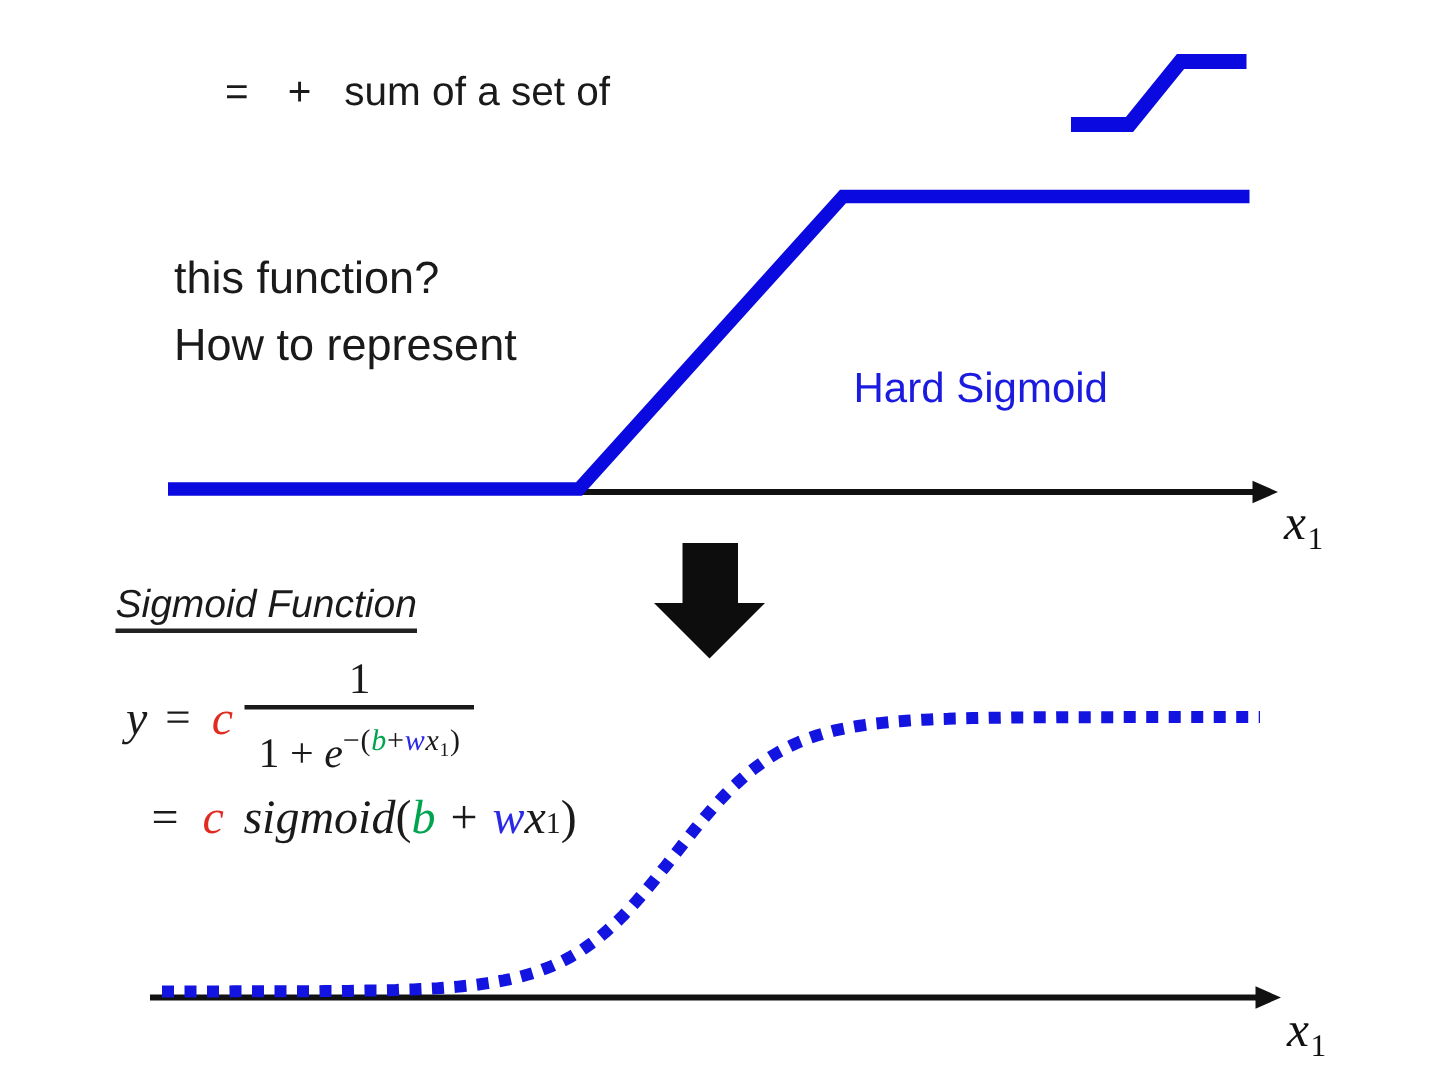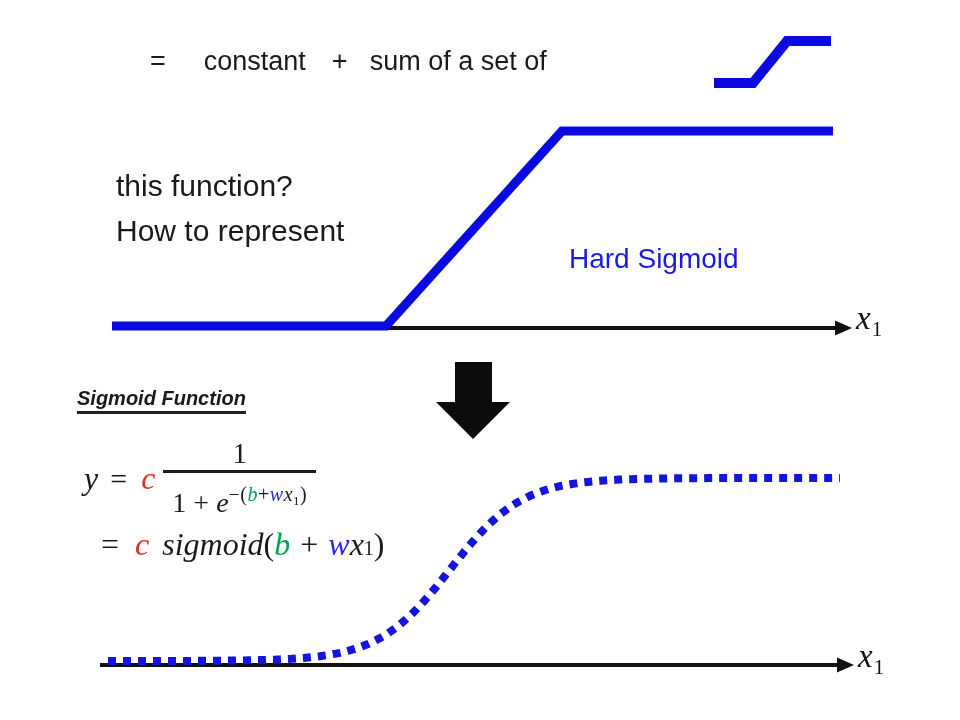--- a/index.html
+++ b/index.html
@@ -26,27 +26,27 @@
 
   
   .math{font-family:"Liberation Serif","DejaVu Serif",serif;}
   .it{font-style:italic;}
   .red{color:#e02b20;}
   .green{color:#00a44f;}
   .blue{color:#2a2ae6;}
 
   
   .axis-var{font-family:"Liberation Serif","DejaVu Serif",serif;font-style:italic;
-            font-size:33px;color:#111;}
+            font-size:33px;color:#111;margin-top:31px;}
   .axis-var .sub{font-size:21px;font-style:normal;vertical-align:-7px;margin-left:1px;}
   .axis-var-top{left:856px;top:300px;}
   .axis-var-bottom{left:858px;top:638px;}
 
   
-  .sigmoid-title{left:77px;top:387px;font-size:20px;font-weight:bold;font-style:italic;
+  .sigmoid-title{left:77px;top:387px;font-size:26px;font-weight:normal;font-style:italic;
                  border-bottom:3px solid #222;padding-bottom:1px;}
 
   .eq1{left:84px;top:436px;display:flex;align-items:center;font-size:32px;}
   .eq1 .lhs-eq{margin-left:12px;font-size:30px;}
   .eq1 .coef{margin-left:14px;}
   .frac{display:inline-flex;flex-direction:column;align-items:center;margin-left:8px;}
   .frac .num{font-size:29px;line-height:34px;padding:0 4px;}
   .frac .den{border-top:3px solid #1a1a1a;padding:3px 9px 0 9px;font-size:28px;line-height:36px;}
   .den .op{margin:0 7px;}
   .exp{font-size:20px;vertical-align:11px;letter-spacing:0.5px;}
@@ -69,21 +69,20 @@
 <line x1="112" y1="328" x2="837" y2="328" stroke="#111111" stroke-width="4"></line>
     <polygon points="852,328 835,320.5 835,335.5" fill="#111111"></polygon>
     <path d="M112,326 L386,326 L562,131 L833,131" fill="none" stroke="#0a0ae0" stroke-width="9" stroke-linejoin="miter" stroke-linecap="butt" stroke-dasharray="none"></path>
     <line x1="100" y1="665" x2="839" y2="665" stroke="#111111" stroke-width="4"></line>
     <polygon points="854,665 837,657.5 837,672.5" fill="#111111"></polygon>
     <path d="M108,661.0 L112,661.0 L116,661.0 L120,661.0 L124,661.0 L128,661.0 L132,661.0 L136,661.0 L140,661.0 L144,661.0 L148,661.0 L152,661.0 L156,660.9 L160,660.9 L164,660.9 L168,660.9 L172,660.9 L176,660.9 L180,660.9 L184,660.9 L188,660.9 L192,660.9 L196,660.8 L200,660.8 L204,660.8 L208,660.8 L212,660.8 L216,660.7 L220,660.7 L224,660.7 L228,660.6 L232,660.6 L236,660.5 L240,660.5 L244,660.4 L248,660.3 L252,660.3 L256,660.2 L260,660.1 L264,660.0 L268,659.8 L272,659.7 L276,659.6 L280,659.4 L284,659.2 L288,659.0 L292,658.8 L296,658.5 L300,658.2 L304,657.9 L308,657.5 L312,657.1 L316,656.7 L320,656.2 L324,655.6 L328,655.0 L332,654.3 L336,653.6 L340,652.8 L344,651.9 L348,650.8 L352,649.7 L356,648.5 L360,647.1 L364,645.6 L368,644.0 L372,642.2 L376,640.2 L380,638.1 L384,635.8 L388,633.3 L392,630.5 L396,627.6 L400,624.5 L404,621.1 L408,617.5 L412,613.8 L416,609.8 L420,605.6 L424,601.2 L428,596.6 L432,591.9 L436,587.1 L440,582.1 L444,577.1 L448,572.0 L452,567.0 L456,561.9 L460,556.9 L464,551.9 L468,547.1 L472,542.4 L476,537.8 L480,533.4 L484,529.2 L488,525.2 L492,521.5 L496,517.9 L500,514.5 L504,511.4 L508,508.5 L512,505.7 L516,503.2 L520,500.9 L524,498.8 L528,496.8 L532,495.0 L536,493.4 L540,491.9 L544,490.5 L548,489.3 L552,488.2 L556,487.1 L560,486.2 L564,485.4 L568,484.7 L572,484.0 L576,483.4 L580,482.8 L584,482.3 L588,481.9 L592,481.5 L596,481.1 L600,480.8 L604,480.5 L608,480.2 L612,480.0 L616,479.8 L620,479.6 L624,479.4 L628,479.3 L632,479.2 L636,479.0 L640,478.9 L644,478.8 L648,478.7 L652,478.7 L656,478.6 L660,478.5 L664,478.5 L668,478.4 L672,478.4 L676,478.3 L680,478.3 L684,478.3 L688,478.2 L692,478.2 L696,478.2 L700,478.2 L704,478.2 L708,478.1 L712,478.1 L716,478.1 L720,478.1 L724,478.1 L728,478.1 L732,478.1 L736,478.1 L740,478.1 L744,478.1 L748,478.0 L752,478.0 L756,478.0 L760,478.0 L764,478.0 L768,478.0 L772,478.0 L776,478.0 L780,478.0 L784,478.0 L788,478.0 L792,478.0 L796,478.0 L800,478.0 L804,478.0 L808,478.0 L812,478.0 L816,478.0 L820,478.0 L824,478.0 L828,478.0 L832,478.0 L836,478.0 L840,478.0" fill="none" stroke="#1414e0" stroke-width="8" stroke-linejoin="miter" stroke-linecap="butt" stroke-dasharray="8 7"></path>
   </svg>
 
 <div class="abs header-line">
   <span class="hdr-eq">=</span>
-  <span class="hdr-const">constant</span>
   <span class="hdr-plus">+</span>
   <span class="hdr-sum">sum of a set of</span>
 </div>
 
 <div class="abs question">
   <div>this function?</div>
   <div>How to represent</div>
 </div>
 
 <div class="abs hard-sigmoid-label">Hard Sigmoid</div>

